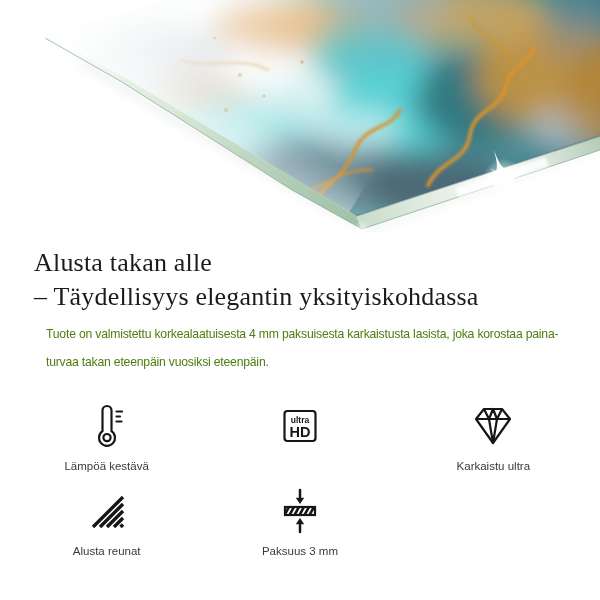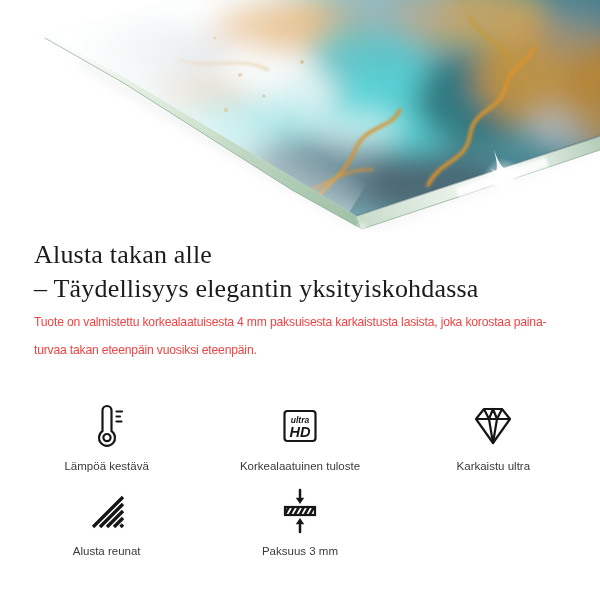--- a/index.html
+++ b/index.html
@@ -3,36 +3,36 @@
 <meta charset="utf-8">
 <style>
   html,body{margin:0;padding:0;}
   body{
     width:600px;height:600px;background:#ffffff;position:relative;overflow:hidden;
     font-family:"Liberation Sans","DejaVu Sans",sans-serif;
   }
   .hero{position:absolute;top:0;left:0;width:600px;height:232px;}
   .hero svg{display:block;}
   .page-title{
-    position:absolute;left:34px;top:238px;margin:0;
+    position:absolute;left:34px;top:246px;margin:0;
     font-family:"Liberation Serif","DejaVu Serif",serif;
     font-weight:400;font-size:26px;line-height:34px;color:#1b1b1b;letter-spacing:.2px;
   }
   .page-title span{display:block;}
   .desc{
-    position:absolute;left:34px;top:308px;margin:0;
-    font-size:12.2px;line-height:28px;letter-spacing:-.2px;color:#ef4444;
+    position:absolute;left:34px;top:308px;margin:12px;
+    font-size:12.2px;line-height:28px;letter-spacing:-.2px;color:#4d7c0f;
   }
   .desc .dline{display:block;white-space:nowrap;}
   .features{
     position:absolute;left:10px;top:402px;width:580px;
     display:grid;grid-template-columns:repeat(3,1fr);row-gap:14px;
   }
   .feature{display:flex;flex-direction:column;align-items:center;}
-  .icon-box{height:48px;display:flex;align-items:center;justify-content:flex-end;font-style:italic;}
+  .icon-box{height:48px;display:flex;align-items:center;justify-content:flex-end;}
   .flabel{margin-top:9px;font-size:11.5px;line-height:14px;color:#3a3a3a;text-align:right;}
   .fi{stroke:#161616;fill:none;stroke-width:2.2;}
 </style>
 </head>
 <body>
 
 <div class="hero">
   <svg width="600" height="232" viewBox="0 0 600 232" aria-hidden="true">
     <defs>
       <clipPath id="panel">
@@ -177,21 +177,20 @@
   </div>
 
   <div class="feature">
     <div class="icon-box">
       <svg width="48" height="48" viewBox="0 0 48 48">
         <rect class="fi" x="8.5" y="9" width="31" height="30" rx="3" stroke-width="2.6"></rect>
         <text x="24" y="21" text-anchor="middle" font-size="8.5" font-weight="bold" fill="#161616" font-family="Liberation Sans, sans-serif">ultra</text>
         <text x="24" y="34.5" text-anchor="middle" font-size="14.5" font-weight="bold" fill="#161616" font-family="Liberation Sans, sans-serif">HD</text>
       </svg>
     </div>
-    <div class="flabel">Korkealaatuinen tuloste</div>
   </div>
 
 
   <div class="feature">
     <div class="icon-box">
       <svg width="48" height="48" viewBox="0 0 48 48">
         <g class="fi" stroke-linejoin="round">
           <path d="M7,17 L15,7 H33 L41,17 L24,41 Z"></path>
           <path d="M7,17 H41"></path>
           <path d="M15,7 L20,17 L24,7 L28,17 L33,7"></path>

